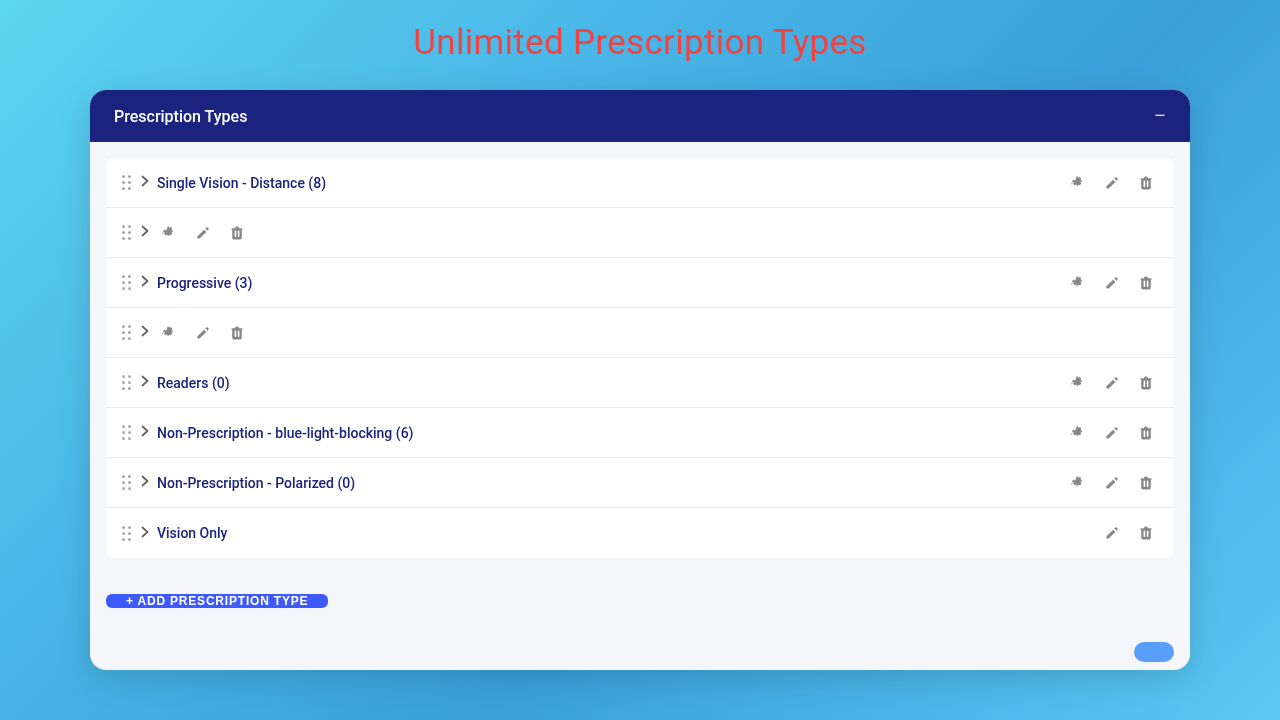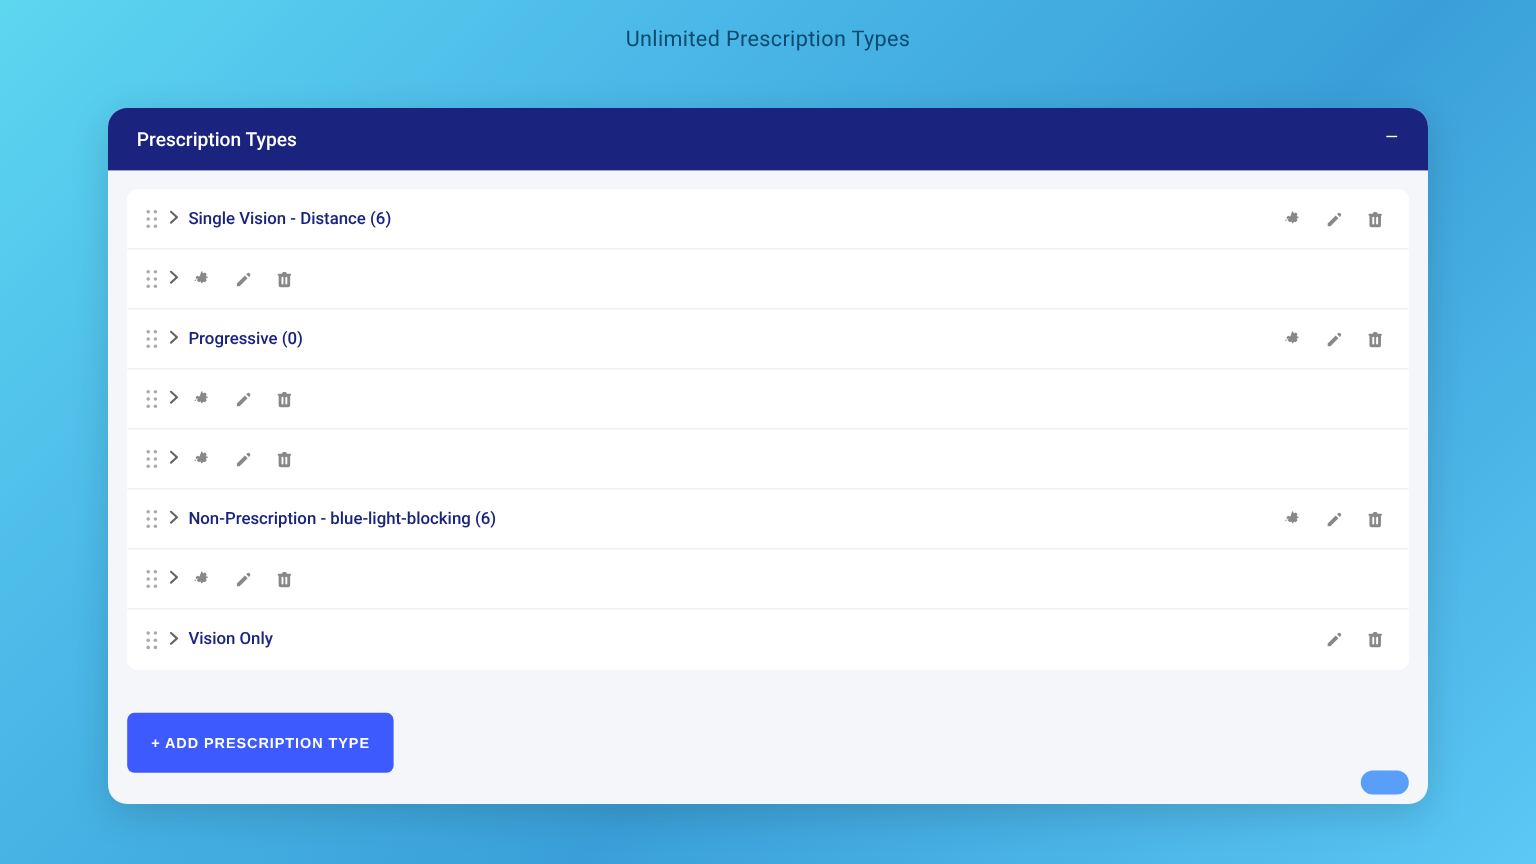--- a/index.html
+++ b/index.html
@@ -13,22 +13,22 @@
       align-items: center;
       justify-content: center;
       font-family: -apple-system, BlinkMacSystemFont, 'Segoe UI', Roboto, sans-serif;
     }
 
     .page-title {
       position: absolute;
       top: 22px;
       left: 50%;
       transform: translateX(-50%);
-      color: #0c4a6e;
-      font-size: 18px;
+      color: #ef4444;
+      font-size: 35px;
       font-weight: 400;
       letter-spacing: 0.3px;
       white-space: nowrap;
     }
 
     .card {
       background: #f4f6f9;
       border-radius: 16px;
       width: 1100px;
       min-height: 580px;
@@ -137,21 +137,21 @@
     .gear-svg, .pencil-svg, .trash-svg {
       width: 16px;
       height: 16px;
     }
 
     .add-button {
       background: #3d5afe;
       color: white;
       border: none;
       border-radius: 6px;
-      padding: 18px 20px;
+      padding: 0 20px;
       font-size: 12px;
       font-weight: 600;
       letter-spacing: 0.8px;
       cursor: pointer;
       margin: 20px 16px;
       display: inline-block;
     }
 
     .corner-blob {
       position: absolute;
@@ -188,170 +188,171 @@
             <div class="drag-dot"></div>
           </div>
           <div class="drag-dots-row">
             <div class="drag-dot"></div>
             <div class="drag-dot"></div>
           </div>
         </div>
         <span class="chevron-icon"><svg width="8" height="12" viewBox="0 0 8 12" fill="none" xmlns="http://www.w3.org/2000/svg">
             <path d="M1.5 1.5L6.5 6L1.5 10.5" stroke="#666" stroke-width="1.8" stroke-linecap="round" stroke-linejoin="round"></path>
           </svg></span>
-        <span class="row-label">Single Vision - Distance (6)</span>
-        <div class="row-actions">
-          <span class="action-icon">
-            <svg class="gear-svg" viewBox="0 0 20 20" fill="#888" xmlns="http://www.w3.org/2000/svg">
-              <path d="M10 12.5a2.5 2.5 0 100-5 2.5 2.5 0 000 5z"></path>
-              <path fill-rule="evenodd" d="M8.257 2.05a.75.75 0 011.486 0l.184 1.036c.28.09.55.204.806.34l.893-.617a.75.75 0 011.05.107l1.05 1.05a.75.75 0 01.107 1.05l-.617.893c.136.256.25.526.34.806l1.036.184a.75.75 0 010 1.486l-1.036.184a5.25 5.25 0 01-.34.806l.617.893a.75.75 0 01-.107 1.05l-1.05 1.05a.75.75 0 01-1.05.107l-.893-.617a5.25 5.25 0 01-.806.34l-.184 1.036a.75.75 0 01-1.486 0l-.184-1.036a5.25 5.25 0 01-.806-.34l-.893.617a.75.75 0 01-1.05-.107l-1.05-1.05a.75.75 0 01-.107-1.05l.617-.893a5.25 5.25 0 01-.34-.806L2.05 11.743a.75.75 0 010-1.486l1.036-.184c.09-.28.204-.55.34-.806l-.617-.893a.75.75 0 01.107-1.05l1.05-1.05a.75.75 0 011.05-.107l.893.617c.256-.136.526-.25.806-.34L8.257 2.05z" clip-rule="evenodd"></path>
-            </svg>
-          </span>
-          <span class="action-icon">
-            <svg class="pencil-svg" viewBox="0 0 20 20" fill="#888" xmlns="http://www.w3.org/2000/svg">
-              <path d="M13.586 3.586a2 2 0 112.828 2.828l-.793.793-2.828-2.828.793-.793zM11.379 5.793L3 14.172V17h2.828l8.38-8.379-2.83-2.828z"></path>
-            </svg>
-          </span>
-          <span class="action-icon">
-            <svg class="trash-svg" viewBox="0 0 20 20" fill="#888" xmlns="http://www.w3.org/2000/svg">
-              <path fill-rule="evenodd" d="M9 2a1 1 0 00-.894.553L7.382 4H4a1 1 0 000 2v10a2 2 0 002 2h8a2 2 0 002-2V6a1 1 0 100-2h-3.382l-.724-1.447A1 1 0 0011 2H9zM7 8a1 1 0 012 0v6a1 1 0 11-2 0V8zm5-1a1 1 0 00-1 1v6a1 1 0 102 0V8a1 1 0 00-1-1z" clip-rule="evenodd"></path>
-            </svg>
-          </span>
-        </div>
-      </div>
-      <div class="list-row">
-        <div class="drag-handle">
-          <div class="drag-dots-row">
-            <div class="drag-dot"></div>
-            <div class="drag-dot"></div>
-          </div>
-          <div class="drag-dots-row">
-            <div class="drag-dot"></div>
-            <div class="drag-dot"></div>
-          </div>
-          <div class="drag-dots-row">
-            <div class="drag-dot"></div>
-            <div class="drag-dot"></div>
-          </div>
-        </div>
-        <span class="chevron-icon"><svg width="8" height="12" viewBox="0 0 8 12" fill="none" xmlns="http://www.w3.org/2000/svg">
-            <path d="M1.5 1.5L6.5 6L1.5 10.5" stroke="#666" stroke-width="1.8" stroke-linecap="round" stroke-linejoin="round"></path>
-          </svg></span>
-        <div class="row-actions">
-          <span class="action-icon">
-            <svg class="gear-svg" viewBox="0 0 20 20" fill="#888" xmlns="http://www.w3.org/2000/svg">
-              <path d="M10 12.5a2.5 2.5 0 100-5 2.5 2.5 0 000 5z"></path>
-              <path fill-rule="evenodd" d="M8.257 2.05a.75.75 0 011.486 0l.184 1.036c.28.09.55.204.806.34l.893-.617a.75.75 0 011.05.107l1.05 1.05a.75.75 0 01.107 1.05l-.617.893c.136.256.25.526.34.806l1.036.184a.75.75 0 010 1.486l-1.036.184a5.25 5.25 0 01-.34.806l.617.893a.75.75 0 01-.107 1.05l-1.05 1.05a.75.75 0 01-1.05.107l-.893-.617a5.25 5.25 0 01-.806.34l-.184 1.036a.75.75 0 01-1.486 0l-.184-1.036a5.25 5.25 0 01-.806-.34l-.893.617a.75.75 0 01-1.05-.107l-1.05-1.05a.75.75 0 01-.107-1.05l.617-.893a5.25 5.25 0 01-.34-.806L2.05 11.743a.75.75 0 010-1.486l1.036-.184c.09-.28.204-.55.34-.806l-.617-.893a.75.75 0 01.107-1.05l1.05-1.05a.75.75 0 011.05-.107l.893.617c.256-.136.526-.25.806-.34L8.257 2.05z" clip-rule="evenodd"></path>
-            </svg>
-          </span>
-          <span class="action-icon">
-            <svg class="pencil-svg" viewBox="0 0 20 20" fill="#888" xmlns="http://www.w3.org/2000/svg">
-              <path d="M13.586 3.586a2 2 0 112.828 2.828l-.793.793-2.828-2.828.793-.793zM11.379 5.793L3 14.172V17h2.828l8.38-8.379-2.83-2.828z"></path>
-            </svg>
-          </span>
-          <span class="action-icon">
-            <svg class="trash-svg" viewBox="0 0 20 20" fill="#888" xmlns="http://www.w3.org/2000/svg">
-              <path fill-rule="evenodd" d="M9 2a1 1 0 00-.894.553L7.382 4H4a1 1 0 000 2v10a2 2 0 002 2h8a2 2 0 002-2V6a1 1 0 100-2h-3.382l-.724-1.447A1 1 0 0011 2H9zM7 8a1 1 0 012 0v6a1 1 0 11-2 0V8zm5-1a1 1 0 00-1 1v6a1 1 0 102 0V8a1 1 0 00-1-1z" clip-rule="evenodd"></path>
-            </svg>
-          </span>
-        </div>
-      </div>
-      <div class="list-row">
-        <div class="drag-handle">
-          <div class="drag-dots-row">
-            <div class="drag-dot"></div>
-            <div class="drag-dot"></div>
-          </div>
-          <div class="drag-dots-row">
-            <div class="drag-dot"></div>
-            <div class="drag-dot"></div>
-          </div>
-          <div class="drag-dots-row">
-            <div class="drag-dot"></div>
-            <div class="drag-dot"></div>
-          </div>
-        </div>
-        <span class="chevron-icon"><svg width="8" height="12" viewBox="0 0 8 12" fill="none" xmlns="http://www.w3.org/2000/svg">
-            <path d="M1.5 1.5L6.5 6L1.5 10.5" stroke="#666" stroke-width="1.8" stroke-linecap="round" stroke-linejoin="round"></path>
-          </svg></span>
-        <span class="row-label">Progressive (0)</span>
-        <div class="row-actions">
-          <span class="action-icon">
-            <svg class="gear-svg" viewBox="0 0 20 20" fill="#888" xmlns="http://www.w3.org/2000/svg">
-              <path d="M10 12.5a2.5 2.5 0 100-5 2.5 2.5 0 000 5z"></path>
-              <path fill-rule="evenodd" d="M8.257 2.05a.75.75 0 011.486 0l.184 1.036c.28.09.55.204.806.34l.893-.617a.75.75 0 011.05.107l1.05 1.05a.75.75 0 01.107 1.05l-.617.893c.136.256.25.526.34.806l1.036.184a.75.75 0 010 1.486l-1.036.184a5.25 5.25 0 01-.34.806l.617.893a.75.75 0 01-.107 1.05l-1.05 1.05a.75.75 0 01-1.05.107l-.893-.617a5.25 5.25 0 01-.806.34l-.184 1.036a.75.75 0 01-1.486 0l-.184-1.036a5.25 5.25 0 01-.806-.34l-.893.617a.75.75 0 01-1.05-.107l-1.05-1.05a.75.75 0 01-.107-1.05l.617-.893a5.25 5.25 0 01-.34-.806L2.05 11.743a.75.75 0 010-1.486l1.036-.184c.09-.28.204-.55.34-.806l-.617-.893a.75.75 0 01.107-1.05l1.05-1.05a.75.75 0 011.05-.107l.893.617c.256-.136.526-.25.806-.34L8.257 2.05z" clip-rule="evenodd"></path>
-            </svg>
-          </span>
-          <span class="action-icon">
-            <svg class="pencil-svg" viewBox="0 0 20 20" fill="#888" xmlns="http://www.w3.org/2000/svg">
-              <path d="M13.586 3.586a2 2 0 112.828 2.828l-.793.793-2.828-2.828.793-.793zM11.379 5.793L3 14.172V17h2.828l8.38-8.379-2.83-2.828z"></path>
-            </svg>
-          </span>
-          <span class="action-icon">
-            <svg class="trash-svg" viewBox="0 0 20 20" fill="#888" xmlns="http://www.w3.org/2000/svg">
-              <path fill-rule="evenodd" d="M9 2a1 1 0 00-.894.553L7.382 4H4a1 1 0 000 2v10a2 2 0 002 2h8a2 2 0 002-2V6a1 1 0 100-2h-3.382l-.724-1.447A1 1 0 0011 2H9zM7 8a1 1 0 012 0v6a1 1 0 11-2 0V8zm5-1a1 1 0 00-1 1v6a1 1 0 102 0V8a1 1 0 00-1-1z" clip-rule="evenodd"></path>
-            </svg>
-          </span>
-        </div>
-      </div>
-      <div class="list-row">
-        <div class="drag-handle">
-          <div class="drag-dots-row">
-            <div class="drag-dot"></div>
-            <div class="drag-dot"></div>
-          </div>
-          <div class="drag-dots-row">
-            <div class="drag-dot"></div>
-            <div class="drag-dot"></div>
-          </div>
-          <div class="drag-dots-row">
-            <div class="drag-dot"></div>
-            <div class="drag-dot"></div>
-          </div>
-        </div>
-        <span class="chevron-icon"><svg width="8" height="12" viewBox="0 0 8 12" fill="none" xmlns="http://www.w3.org/2000/svg">
-            <path d="M1.5 1.5L6.5 6L1.5 10.5" stroke="#666" stroke-width="1.8" stroke-linecap="round" stroke-linejoin="round"></path>
-          </svg></span>
-        <div class="row-actions">
-          <span class="action-icon">
-            <svg class="gear-svg" viewBox="0 0 20 20" fill="#888" xmlns="http://www.w3.org/2000/svg">
-              <path d="M10 12.5a2.5 2.5 0 100-5 2.5 2.5 0 000 5z"></path>
-              <path fill-rule="evenodd" d="M8.257 2.05a.75.75 0 011.486 0l.184 1.036c.28.09.55.204.806.34l.893-.617a.75.75 0 011.05.107l1.05 1.05a.75.75 0 01.107 1.05l-.617.893c.136.256.25.526.34.806l1.036.184a.75.75 0 010 1.486l-1.036.184a5.25 5.25 0 01-.34.806l.617.893a.75.75 0 01-.107 1.05l-1.05 1.05a.75.75 0 01-1.05.107l-.893-.617a5.25 5.25 0 01-.806.34l-.184 1.036a.75.75 0 01-1.486 0l-.184-1.036a5.25 5.25 0 01-.806-.34l-.893.617a.75.75 0 01-1.05-.107l-1.05-1.05a.75.75 0 01-.107-1.05l.617-.893a5.25 5.25 0 01-.34-.806L2.05 11.743a.75.75 0 010-1.486l1.036-.184c.09-.28.204-.55.34-.806l-.617-.893a.75.75 0 01.107-1.05l1.05-1.05a.75.75 0 011.05-.107l.893.617c.256-.136.526-.25.806-.34L8.257 2.05z" clip-rule="evenodd"></path>
-            </svg>
-          </span>
-          <span class="action-icon">
-            <svg class="pencil-svg" viewBox="0 0 20 20" fill="#888" xmlns="http://www.w3.org/2000/svg">
-              <path d="M13.586 3.586a2 2 0 112.828 2.828l-.793.793-2.828-2.828.793-.793zM11.379 5.793L3 14.172V17h2.828l8.38-8.379-2.83-2.828z"></path>
-            </svg>
-          </span>
-          <span class="action-icon">
-            <svg class="trash-svg" viewBox="0 0 20 20" fill="#888" xmlns="http://www.w3.org/2000/svg">
-              <path fill-rule="evenodd" d="M9 2a1 1 0 00-.894.553L7.382 4H4a1 1 0 000 2v10a2 2 0 002 2h8a2 2 0 002-2V6a1 1 0 100-2h-3.382l-.724-1.447A1 1 0 0011 2H9zM7 8a1 1 0 012 0v6a1 1 0 11-2 0V8zm5-1a1 1 0 00-1 1v6a1 1 0 102 0V8a1 1 0 00-1-1z" clip-rule="evenodd"></path>
-            </svg>
-          </span>
-        </div>
-      </div>
-      <div class="list-row">
-        <div class="drag-handle">
-          <div class="drag-dots-row">
-            <div class="drag-dot"></div>
-            <div class="drag-dot"></div>
-          </div>
-          <div class="drag-dots-row">
-            <div class="drag-dot"></div>
-            <div class="drag-dot"></div>
-          </div>
-          <div class="drag-dots-row">
-            <div class="drag-dot"></div>
-            <div class="drag-dot"></div>
-          </div>
-        </div>
-        <span class="chevron-icon"><svg width="8" height="12" viewBox="0 0 8 12" fill="none" xmlns="http://www.w3.org/2000/svg">
-            <path d="M1.5 1.5L6.5 6L1.5 10.5" stroke="#666" stroke-width="1.8" stroke-linecap="round" stroke-linejoin="round"></path>
-          </svg></span>
+        <span class="row-label">Single Vision - Distance (8)</span>
+        <div class="row-actions">
+          <span class="action-icon">
+            <svg class="gear-svg" viewBox="0 0 20 20" fill="#888" xmlns="http://www.w3.org/2000/svg">
+              <path d="M10 12.5a2.5 2.5 0 100-5 2.5 2.5 0 000 5z"></path>
+              <path fill-rule="evenodd" d="M8.257 2.05a.75.75 0 011.486 0l.184 1.036c.28.09.55.204.806.34l.893-.617a.75.75 0 011.05.107l1.05 1.05a.75.75 0 01.107 1.05l-.617.893c.136.256.25.526.34.806l1.036.184a.75.75 0 010 1.486l-1.036.184a5.25 5.25 0 01-.34.806l.617.893a.75.75 0 01-.107 1.05l-1.05 1.05a.75.75 0 01-1.05.107l-.893-.617a5.25 5.25 0 01-.806.34l-.184 1.036a.75.75 0 01-1.486 0l-.184-1.036a5.25 5.25 0 01-.806-.34l-.893.617a.75.75 0 01-1.05-.107l-1.05-1.05a.75.75 0 01-.107-1.05l.617-.893a5.25 5.25 0 01-.34-.806L2.05 11.743a.75.75 0 010-1.486l1.036-.184c.09-.28.204-.55.34-.806l-.617-.893a.75.75 0 01.107-1.05l1.05-1.05a.75.75 0 011.05-.107l.893.617c.256-.136.526-.25.806-.34L8.257 2.05z" clip-rule="evenodd"></path>
+            </svg>
+          </span>
+          <span class="action-icon">
+            <svg class="pencil-svg" viewBox="0 0 20 20" fill="#888" xmlns="http://www.w3.org/2000/svg">
+              <path d="M13.586 3.586a2 2 0 112.828 2.828l-.793.793-2.828-2.828.793-.793zM11.379 5.793L3 14.172V17h2.828l8.38-8.379-2.83-2.828z"></path>
+            </svg>
+          </span>
+          <span class="action-icon">
+            <svg class="trash-svg" viewBox="0 0 20 20" fill="#888" xmlns="http://www.w3.org/2000/svg">
+              <path fill-rule="evenodd" d="M9 2a1 1 0 00-.894.553L7.382 4H4a1 1 0 000 2v10a2 2 0 002 2h8a2 2 0 002-2V6a1 1 0 100-2h-3.382l-.724-1.447A1 1 0 0011 2H9zM7 8a1 1 0 012 0v6a1 1 0 11-2 0V8zm5-1a1 1 0 00-1 1v6a1 1 0 102 0V8a1 1 0 00-1-1z" clip-rule="evenodd"></path>
+            </svg>
+          </span>
+        </div>
+      </div>
+      <div class="list-row">
+        <div class="drag-handle">
+          <div class="drag-dots-row">
+            <div class="drag-dot"></div>
+            <div class="drag-dot"></div>
+          </div>
+          <div class="drag-dots-row">
+            <div class="drag-dot"></div>
+            <div class="drag-dot"></div>
+          </div>
+          <div class="drag-dots-row">
+            <div class="drag-dot"></div>
+            <div class="drag-dot"></div>
+          </div>
+        </div>
+        <span class="chevron-icon"><svg width="8" height="12" viewBox="0 0 8 12" fill="none" xmlns="http://www.w3.org/2000/svg">
+            <path d="M1.5 1.5L6.5 6L1.5 10.5" stroke="#666" stroke-width="1.8" stroke-linecap="round" stroke-linejoin="round"></path>
+          </svg></span>
+        <div class="row-actions">
+          <span class="action-icon">
+            <svg class="gear-svg" viewBox="0 0 20 20" fill="#888" xmlns="http://www.w3.org/2000/svg">
+              <path d="M10 12.5a2.5 2.5 0 100-5 2.5 2.5 0 000 5z"></path>
+              <path fill-rule="evenodd" d="M8.257 2.05a.75.75 0 011.486 0l.184 1.036c.28.09.55.204.806.34l.893-.617a.75.75 0 011.05.107l1.05 1.05a.75.75 0 01.107 1.05l-.617.893c.136.256.25.526.34.806l1.036.184a.75.75 0 010 1.486l-1.036.184a5.25 5.25 0 01-.34.806l.617.893a.75.75 0 01-.107 1.05l-1.05 1.05a.75.75 0 01-1.05.107l-.893-.617a5.25 5.25 0 01-.806.34l-.184 1.036a.75.75 0 01-1.486 0l-.184-1.036a5.25 5.25 0 01-.806-.34l-.893.617a.75.75 0 01-1.05-.107l-1.05-1.05a.75.75 0 01-.107-1.05l.617-.893a5.25 5.25 0 01-.34-.806L2.05 11.743a.75.75 0 010-1.486l1.036-.184c.09-.28.204-.55.34-.806l-.617-.893a.75.75 0 01.107-1.05l1.05-1.05a.75.75 0 011.05-.107l.893.617c.256-.136.526-.25.806-.34L8.257 2.05z" clip-rule="evenodd"></path>
+            </svg>
+          </span>
+          <span class="action-icon">
+            <svg class="pencil-svg" viewBox="0 0 20 20" fill="#888" xmlns="http://www.w3.org/2000/svg">
+              <path d="M13.586 3.586a2 2 0 112.828 2.828l-.793.793-2.828-2.828.793-.793zM11.379 5.793L3 14.172V17h2.828l8.38-8.379-2.83-2.828z"></path>
+            </svg>
+          </span>
+          <span class="action-icon">
+            <svg class="trash-svg" viewBox="0 0 20 20" fill="#888" xmlns="http://www.w3.org/2000/svg">
+              <path fill-rule="evenodd" d="M9 2a1 1 0 00-.894.553L7.382 4H4a1 1 0 000 2v10a2 2 0 002 2h8a2 2 0 002-2V6a1 1 0 100-2h-3.382l-.724-1.447A1 1 0 0011 2H9zM7 8a1 1 0 012 0v6a1 1 0 11-2 0V8zm5-1a1 1 0 00-1 1v6a1 1 0 102 0V8a1 1 0 00-1-1z" clip-rule="evenodd"></path>
+            </svg>
+          </span>
+        </div>
+      </div>
+      <div class="list-row">
+        <div class="drag-handle">
+          <div class="drag-dots-row">
+            <div class="drag-dot"></div>
+            <div class="drag-dot"></div>
+          </div>
+          <div class="drag-dots-row">
+            <div class="drag-dot"></div>
+            <div class="drag-dot"></div>
+          </div>
+          <div class="drag-dots-row">
+            <div class="drag-dot"></div>
+            <div class="drag-dot"></div>
+          </div>
+        </div>
+        <span class="chevron-icon"><svg width="8" height="12" viewBox="0 0 8 12" fill="none" xmlns="http://www.w3.org/2000/svg">
+            <path d="M1.5 1.5L6.5 6L1.5 10.5" stroke="#666" stroke-width="1.8" stroke-linecap="round" stroke-linejoin="round"></path>
+          </svg></span>
+        <span class="row-label">Progressive (3)</span>
+        <div class="row-actions">
+          <span class="action-icon">
+            <svg class="gear-svg" viewBox="0 0 20 20" fill="#888" xmlns="http://www.w3.org/2000/svg">
+              <path d="M10 12.5a2.5 2.5 0 100-5 2.5 2.5 0 000 5z"></path>
+              <path fill-rule="evenodd" d="M8.257 2.05a.75.75 0 011.486 0l.184 1.036c.28.09.55.204.806.34l.893-.617a.75.75 0 011.05.107l1.05 1.05a.75.75 0 01.107 1.05l-.617.893c.136.256.25.526.34.806l1.036.184a.75.75 0 010 1.486l-1.036.184a5.25 5.25 0 01-.34.806l.617.893a.75.75 0 01-.107 1.05l-1.05 1.05a.75.75 0 01-1.05.107l-.893-.617a5.25 5.25 0 01-.806.34l-.184 1.036a.75.75 0 01-1.486 0l-.184-1.036a5.25 5.25 0 01-.806-.34l-.893.617a.75.75 0 01-1.05-.107l-1.05-1.05a.75.75 0 01-.107-1.05l.617-.893a5.25 5.25 0 01-.34-.806L2.05 11.743a.75.75 0 010-1.486l1.036-.184c.09-.28.204-.55.34-.806l-.617-.893a.75.75 0 01.107-1.05l1.05-1.05a.75.75 0 011.05-.107l.893.617c.256-.136.526-.25.806-.34L8.257 2.05z" clip-rule="evenodd"></path>
+            </svg>
+          </span>
+          <span class="action-icon">
+            <svg class="pencil-svg" viewBox="0 0 20 20" fill="#888" xmlns="http://www.w3.org/2000/svg">
+              <path d="M13.586 3.586a2 2 0 112.828 2.828l-.793.793-2.828-2.828.793-.793zM11.379 5.793L3 14.172V17h2.828l8.38-8.379-2.83-2.828z"></path>
+            </svg>
+          </span>
+          <span class="action-icon">
+            <svg class="trash-svg" viewBox="0 0 20 20" fill="#888" xmlns="http://www.w3.org/2000/svg">
+              <path fill-rule="evenodd" d="M9 2a1 1 0 00-.894.553L7.382 4H4a1 1 0 000 2v10a2 2 0 002 2h8a2 2 0 002-2V6a1 1 0 100-2h-3.382l-.724-1.447A1 1 0 0011 2H9zM7 8a1 1 0 012 0v6a1 1 0 11-2 0V8zm5-1a1 1 0 00-1 1v6a1 1 0 102 0V8a1 1 0 00-1-1z" clip-rule="evenodd"></path>
+            </svg>
+          </span>
+        </div>
+      </div>
+      <div class="list-row">
+        <div class="drag-handle">
+          <div class="drag-dots-row">
+            <div class="drag-dot"></div>
+            <div class="drag-dot"></div>
+          </div>
+          <div class="drag-dots-row">
+            <div class="drag-dot"></div>
+            <div class="drag-dot"></div>
+          </div>
+          <div class="drag-dots-row">
+            <div class="drag-dot"></div>
+            <div class="drag-dot"></div>
+          </div>
+        </div>
+        <span class="chevron-icon"><svg width="8" height="12" viewBox="0 0 8 12" fill="none" xmlns="http://www.w3.org/2000/svg">
+            <path d="M1.5 1.5L6.5 6L1.5 10.5" stroke="#666" stroke-width="1.8" stroke-linecap="round" stroke-linejoin="round"></path>
+          </svg></span>
+        <div class="row-actions">
+          <span class="action-icon">
+            <svg class="gear-svg" viewBox="0 0 20 20" fill="#888" xmlns="http://www.w3.org/2000/svg">
+              <path d="M10 12.5a2.5 2.5 0 100-5 2.5 2.5 0 000 5z"></path>
+              <path fill-rule="evenodd" d="M8.257 2.05a.75.75 0 011.486 0l.184 1.036c.28.09.55.204.806.34l.893-.617a.75.75 0 011.05.107l1.05 1.05a.75.75 0 01.107 1.05l-.617.893c.136.256.25.526.34.806l1.036.184a.75.75 0 010 1.486l-1.036.184a5.25 5.25 0 01-.34.806l.617.893a.75.75 0 01-.107 1.05l-1.05 1.05a.75.75 0 01-1.05.107l-.893-.617a5.25 5.25 0 01-.806.34l-.184 1.036a.75.75 0 01-1.486 0l-.184-1.036a5.25 5.25 0 01-.806-.34l-.893.617a.75.75 0 01-1.05-.107l-1.05-1.05a.75.75 0 01-.107-1.05l.617-.893a5.25 5.25 0 01-.34-.806L2.05 11.743a.75.75 0 010-1.486l1.036-.184c.09-.28.204-.55.34-.806l-.617-.893a.75.75 0 01.107-1.05l1.05-1.05a.75.75 0 011.05-.107l.893.617c.256-.136.526-.25.806-.34L8.257 2.05z" clip-rule="evenodd"></path>
+            </svg>
+          </span>
+          <span class="action-icon">
+            <svg class="pencil-svg" viewBox="0 0 20 20" fill="#888" xmlns="http://www.w3.org/2000/svg">
+              <path d="M13.586 3.586a2 2 0 112.828 2.828l-.793.793-2.828-2.828.793-.793zM11.379 5.793L3 14.172V17h2.828l8.38-8.379-2.83-2.828z"></path>
+            </svg>
+          </span>
+          <span class="action-icon">
+            <svg class="trash-svg" viewBox="0 0 20 20" fill="#888" xmlns="http://www.w3.org/2000/svg">
+              <path fill-rule="evenodd" d="M9 2a1 1 0 00-.894.553L7.382 4H4a1 1 0 000 2v10a2 2 0 002 2h8a2 2 0 002-2V6a1 1 0 100-2h-3.382l-.724-1.447A1 1 0 0011 2H9zM7 8a1 1 0 012 0v6a1 1 0 11-2 0V8zm5-1a1 1 0 00-1 1v6a1 1 0 102 0V8a1 1 0 00-1-1z" clip-rule="evenodd"></path>
+            </svg>
+          </span>
+        </div>
+      </div>
+      <div class="list-row">
+        <div class="drag-handle">
+          <div class="drag-dots-row">
+            <div class="drag-dot"></div>
+            <div class="drag-dot"></div>
+          </div>
+          <div class="drag-dots-row">
+            <div class="drag-dot"></div>
+            <div class="drag-dot"></div>
+          </div>
+          <div class="drag-dots-row">
+            <div class="drag-dot"></div>
+            <div class="drag-dot"></div>
+          </div>
+        </div>
+        <span class="chevron-icon"><svg width="8" height="12" viewBox="0 0 8 12" fill="none" xmlns="http://www.w3.org/2000/svg">
+            <path d="M1.5 1.5L6.5 6L1.5 10.5" stroke="#666" stroke-width="1.8" stroke-linecap="round" stroke-linejoin="round"></path>
+          </svg></span>
+        <span class="row-label">Readers (0)</span>
         <div class="row-actions">
           <span class="action-icon">
             <svg class="gear-svg" viewBox="0 0 20 20" fill="#888" xmlns="http://www.w3.org/2000/svg">
               <path d="M10 12.5a2.5 2.5 0 100-5 2.5 2.5 0 000 5z"></path>
               <path fill-rule="evenodd" d="M8.257 2.05a.75.75 0 011.486 0l.184 1.036c.28.09.55.204.806.34l.893-.617a.75.75 0 011.05.107l1.05 1.05a.75.75 0 01.107 1.05l-.617.893c.136.256.25.526.34.806l1.036.184a.75.75 0 010 1.486l-1.036.184a5.25 5.25 0 01-.34.806l.617.893a.75.75 0 01-.107 1.05l-1.05 1.05a.75.75 0 01-1.05.107l-.893-.617a5.25 5.25 0 01-.806.34l-.184 1.036a.75.75 0 01-1.486 0l-.184-1.036a5.25 5.25 0 01-.806-.34l-.893.617a.75.75 0 01-1.05-.107l-1.05-1.05a.75.75 0 01-.107-1.05l.617-.893a5.25 5.25 0 01-.34-.806L2.05 11.743a.75.75 0 010-1.486l1.036-.184c.09-.28.204-.55.34-.806l-.617-.893a.75.75 0 01.107-1.05l1.05-1.05a.75.75 0 011.05-.107l.893.617c.256-.136.526-.25.806-.34L8.257 2.05z" clip-rule="evenodd"></path>
             </svg>
           </span>
           <span class="action-icon">
             <svg class="pencil-svg" viewBox="0 0 20 20" fill="#888" xmlns="http://www.w3.org/2000/svg">
               <path d="M13.586 3.586a2 2 0 112.828 2.828l-.793.793-2.828-2.828.793-.793zM11.379 5.793L3 14.172V17h2.828l8.38-8.379-2.83-2.828z"></path>
@@ -413,20 +414,21 @@
             <div class="drag-dot"></div>
           </div>
           <div class="drag-dots-row">
             <div class="drag-dot"></div>
             <div class="drag-dot"></div>
           </div>
         </div>
         <span class="chevron-icon"><svg width="8" height="12" viewBox="0 0 8 12" fill="none" xmlns="http://www.w3.org/2000/svg">
             <path d="M1.5 1.5L6.5 6L1.5 10.5" stroke="#666" stroke-width="1.8" stroke-linecap="round" stroke-linejoin="round"></path>
           </svg></span>
+        <span class="row-label">Non-Prescription - Polarized (0)</span>
         <div class="row-actions">
           <span class="action-icon">
             <svg class="gear-svg" viewBox="0 0 20 20" fill="#888" xmlns="http://www.w3.org/2000/svg">
               <path d="M10 12.5a2.5 2.5 0 100-5 2.5 2.5 0 000 5z"></path>
               <path fill-rule="evenodd" d="M8.257 2.05a.75.75 0 011.486 0l.184 1.036c.28.09.55.204.806.34l.893-.617a.75.75 0 011.05.107l1.05 1.05a.75.75 0 01.107 1.05l-.617.893c.136.256.25.526.34.806l1.036.184a.75.75 0 010 1.486l-1.036.184a5.25 5.25 0 01-.34.806l.617.893a.75.75 0 01-.107 1.05l-1.05 1.05a.75.75 0 01-1.05.107l-.893-.617a5.25 5.25 0 01-.806.34l-.184 1.036a.75.75 0 01-1.486 0l-.184-1.036a5.25 5.25 0 01-.806-.34l-.893.617a.75.75 0 01-1.05-.107l-1.05-1.05a.75.75 0 01-.107-1.05l.617-.893a5.25 5.25 0 01-.34-.806L2.05 11.743a.75.75 0 010-1.486l1.036-.184c.09-.28.204-.55.34-.806l-.617-.893a.75.75 0 01.107-1.05l1.05-1.05a.75.75 0 011.05-.107l.893.617c.256-.136.526-.25.806-.34L8.257 2.05z" clip-rule="evenodd"></path>
             </svg>
           </span>
           <span class="action-icon">
             <svg class="pencil-svg" viewBox="0 0 20 20" fill="#888" xmlns="http://www.w3.org/2000/svg">
               <path d="M13.586 3.586a2 2 0 112.828 2.828l-.793.793-2.828-2.828.793-.793zM11.379 5.793L3 14.172V17h2.828l8.38-8.379-2.83-2.828z"></path>

